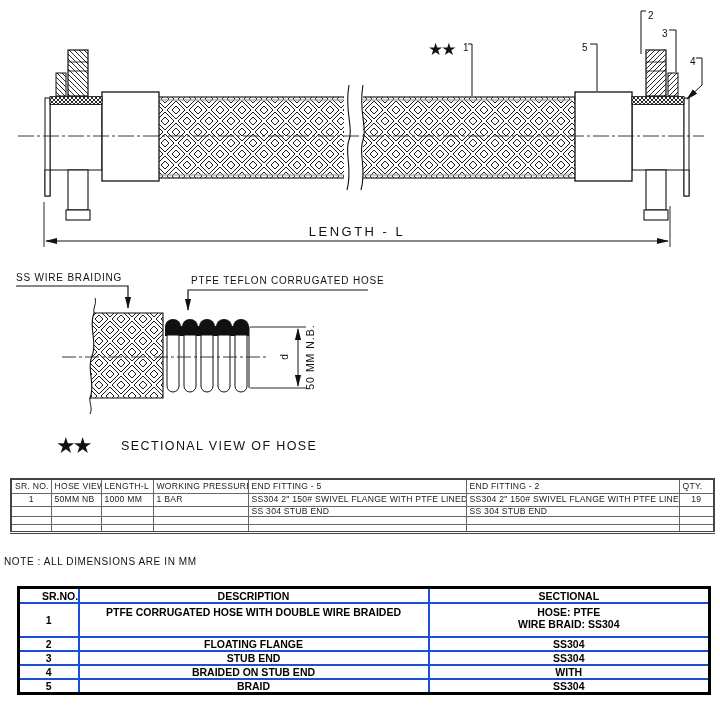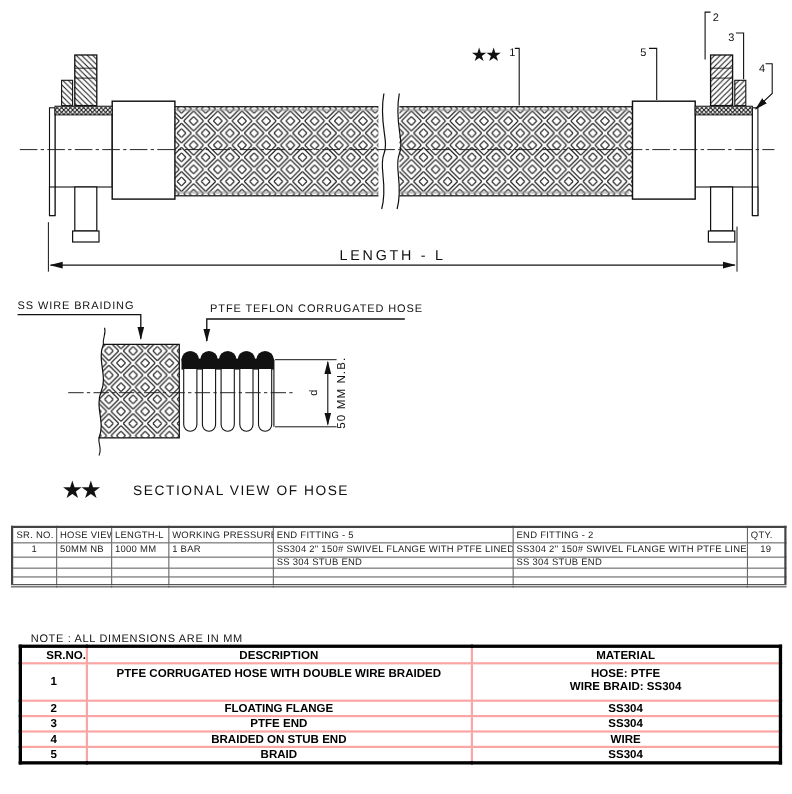--- a/index.html
+++ b/index.html
@@ -14,27 +14,27 @@
   table.spec th,table.spec td{border:1px solid #666;padding:0 3px;font-weight:normal;
              text-align:left;white-space:nowrap;overflow:hidden;line-height:1.1;}
   table.spec tr.hrow{height:14px;}
   table.spec tr.r1{height:13px;}
   table.spec tr.r2{height:10px;}
   table.spec tr.r3,table.spec tr.r4{height:8px;}
   table.spec td.c,table.spec th.c{text-align:center;}
   table.spec{border-bottom:3px double #444;}
 
   
-  .note{position:absolute;left:28px;top:556px;font-size:10px;letter-spacing:.6px;color:#111;margin-top:20px;}
+  .note{position:absolute;left:4px;top:556px;font-size:10px;letter-spacing:.6px;color:#111;}
 
   
   table.bom{position:absolute;left:17px;top:586px;width:691px;border-collapse:collapse;
             table-layout:fixed;font-size:10.5px;font-weight:bold;color:#000;
             border:3px solid #000;}
-  table.bom th,table.bom td{border:2px solid #fca5a5;padding:0 22px;line-height:12px;
+  table.bom th,table.bom td{border:2px solid #1d4ed8;padding:0 22px;line-height:12px;
             overflow:hidden;}
   table.bom th{text-align:center;height:13px;}
   table.bom td{text-align:center;}
   table.bom td.c{text-align:center;}
   table.bom tr.tall{height:34px;}
   table.bom tr.std{height:13px;}
 </style>
 </head>
 <body>
 
@@ -223,44 +223,44 @@
   <table class="bom">
     <colgroup>
       <col style="width:60px">
         <col style="width:350px">
         <col style="width:281px">
     </colgroup>
     <tbody>
         <tr>
       <th>SR.NO.</th>
       <th>DESCRIPTION</th>
-      <th>MATERIAL</th>
+      <th>SECTIONAL</th>
     </tr>
     <tr class="tall">
       <td class="c">1</td>
       <td style="vertical-align:top;padding-top:2px">PTFE CORRUGATED HOSE WITH DOUBLE WIRE BRAIDED</td>
       <td style="vertical-align:top;padding-top:2px">
         <div>HOSE: PTFE</div>
         <div>WIRE BRAID: SS304</div>
       </td>
     </tr>
     <tr class="std">
       <td class="c">2</td>
       <td>FLOATING FLANGE</td>
       <td>SS304</td>
     </tr>
     <tr class="std">
       <td class="c">3</td>
-      <td>PTFE END</td>
+      <td>STUB END</td>
       <td>SS304</td>
     </tr>
     <tr class="std">
       <td class="c">4</td>
       <td>BRAIDED ON STUB END</td>
-      <td>WIRE</td>
+      <td>WITH</td>
     </tr>
     <tr class="std">
       <td class="c">5</td>
       <td>BRAID</td>
       <td>SS304</td>
     </tr>
   </tbody>
     </table>
 
 </div>

